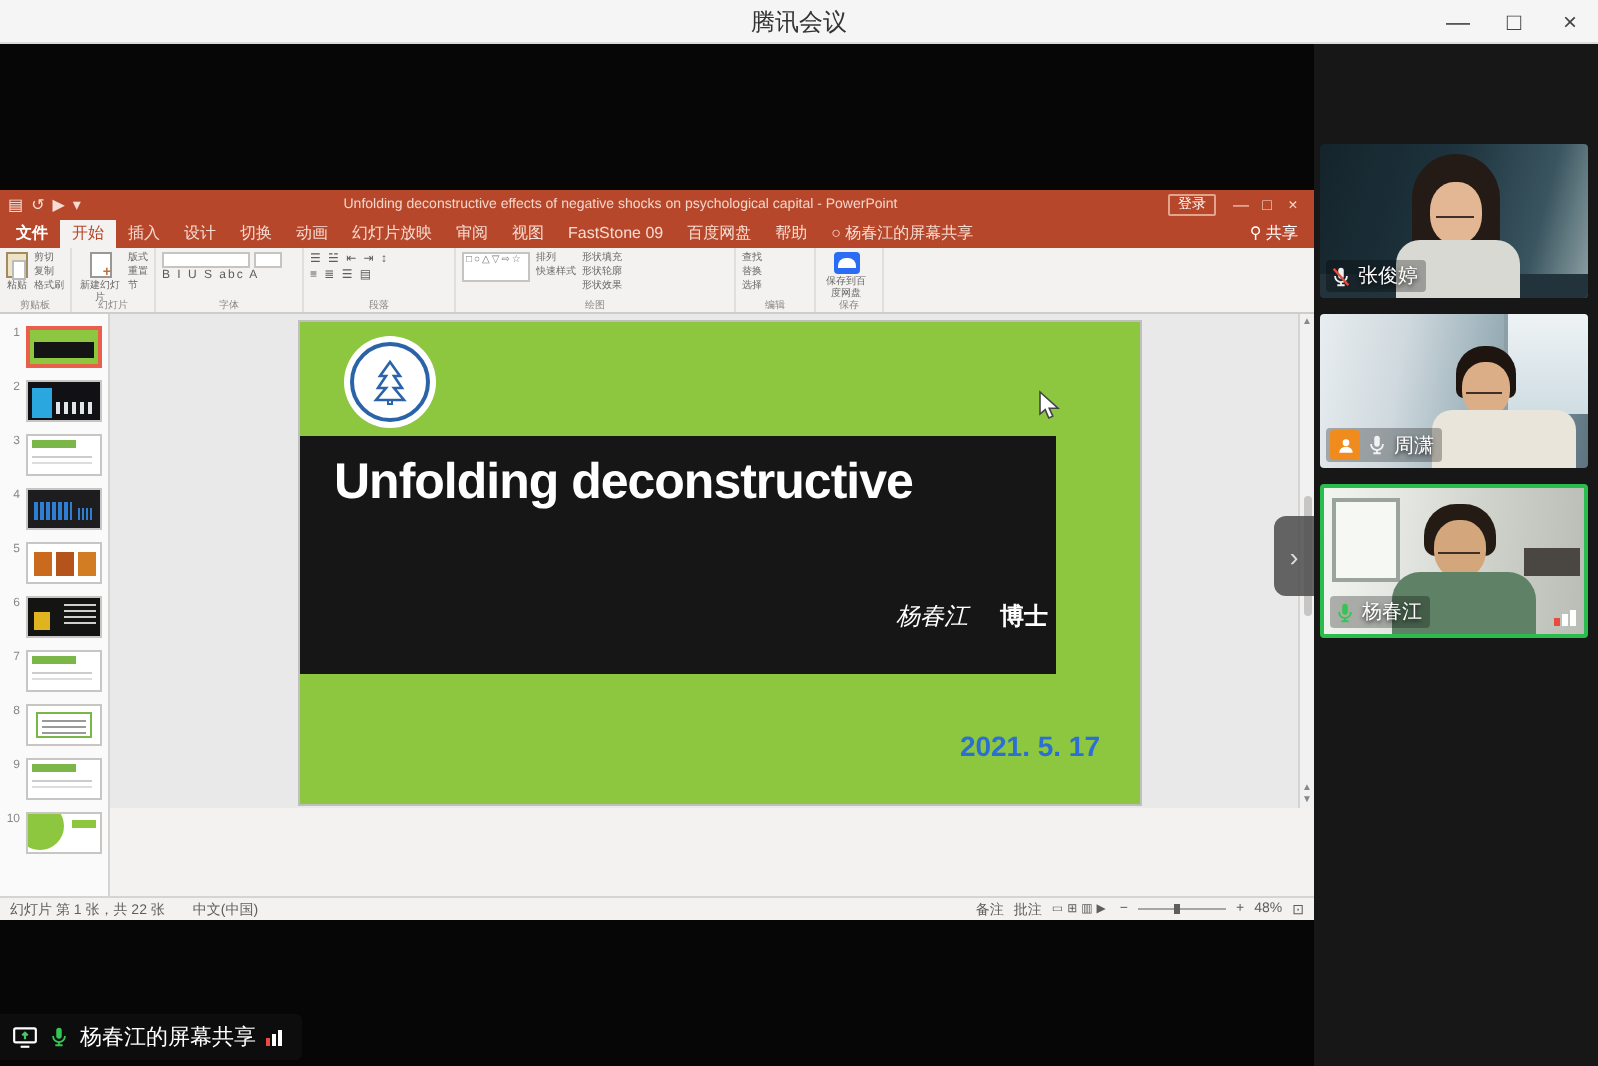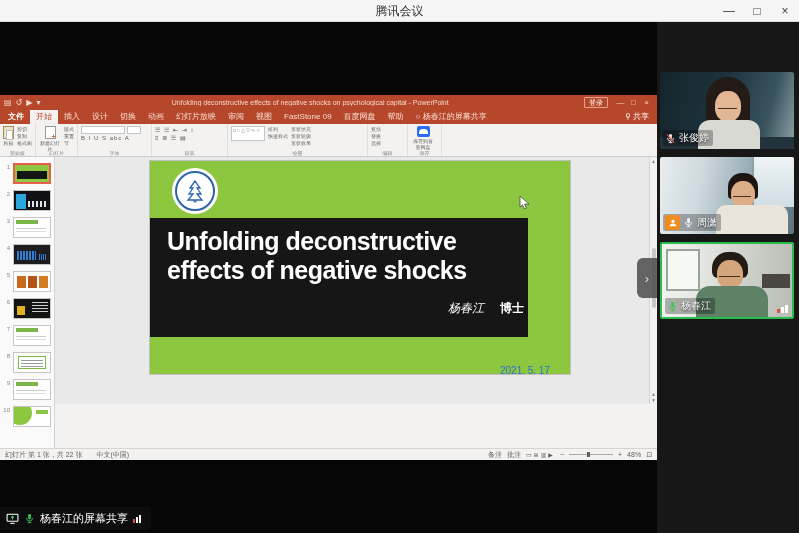--- a/index.html
+++ b/index.html
@@ -70,30 +70,30 @@
   .v5::before{left:3px;top:4px;width:9px;height:12px;background:#c96a1e;box-shadow:11px 0 0 #b5541a,22px 0 0 #d27c24;}
   .v6{background:#141412;}
   .v6::before{left:3px;bottom:3px;width:8px;height:9px;background:#e0b41f;}
   .v6::after{right:2px;top:3px;width:16px;height:10px;background:repeating-linear-gradient(0deg,#cfcfcf 0 1px,transparent 1px 3px);}
   .v8::before{left:4px;top:3px;right:4px;bottom:3px;border:1px solid #7ab648;}
   .v8::after{left:7px;top:6px;width:22px;height:8px;background:repeating-linear-gradient(0deg,#9a9a9a 0 1px,transparent 1px 3px);}
   .v10::before{left:-6px;top:-6px;width:24px;height:24px;background:#8dc63f;border-radius:50%;}
   .v10::after{right:2px;top:3px;width:12px;height:4px;background:#8dc63f;}
   
   .canvas{position:absolute;left:55px;top:62px;width:594px;height:247px;background:#e9e9e9;}
-  .slide{position:absolute;left:95px;top:4px;width:420px;height:213px;background:#8dc63f;box-shadow:0 0 0 1px #bfbfbf;}
+  .slide{position:absolute;left:95px;top:4px;width:420px;height:241px;background:#8dc63f;box-shadow:0 0 0 1px #bfbfbf;}
   .logo{position:absolute;left:22px;top:7px;width:46px;height:46px;background:#fff;border-radius:50%;display:flex;align-items:center;justify-content:center;}
   .logo-ring{width:40px;height:40px;border:2px solid #2a63a8;border-radius:50%;display:flex;align-items:center;justify-content:center;}
   .banner{position:absolute;left:0;top:57px;width:378px;height:119px;background:#161616;}
   .slide-title{padding:9px 0 0 17px;font-size:25px;font-weight:800;color:#fff;line-height:1.15;letter-spacing:-0.5px;}
   .author-row{position:absolute;right:4px;top:82px;color:#fff;font-size:12px;white-space:nowrap;}
   .author-name{font-family:"DejaVu Serif","Liberation Serif",serif;font-style:italic;font-size:12px;}
   .author-degree{font-weight:bold;margin-left:16px;}
   .affiliation{position:absolute;right:16px;top:100px;color:#f0f0f0;font-size:10.5px;white-space:nowrap;}
-  .slide-date{position:absolute;right:20px;top:204px;font-size:10px;font-weight:normal;color:#2b6fd6;text-align:right;}
+  .slide-date{position:absolute;right:20px;top:204px;font-size:14px;font-weight:bold;color:#2b6fd6;text-align:right;}
   .cursor{position:absolute;left:369px;top:34px;}
   .vscroll{position:absolute;right:0;top:62px;width:8px;height:247px;background:#f1f1f1;border-left:1px solid #d6d4d2;display:flex;flex-direction:column;justify-content:space-between;align-items:center;padding:1px 0;}
   .vscroll span{font-size:5px;color:#8a8886;line-height:6px;}
   .vs-thumb{width:4px;height:60px;background:#c8c6c4;border-radius:2px;}
   
   .notes{position:absolute;left:55px;top:309px;width:602px;height:44px;background:#fff;border-top:1px solid #d6d4d2;padding:5px 8px;font-size:8px;color:#9a9a9a;}
   .statusbar{position:absolute;left:0;top:353px;width:657px;height:12px;background:#f3f2f1;border-top:1px solid #d6d4d2;display:flex;align-items:center;padding:0 5px;font-size:7px;color:#605e5c;white-space:nowrap;}
   .sb-lang{margin-left:14px;}
   .sb-right{margin-left:auto;display:flex;align-items:center;gap:5px;}
   .sb-views{letter-spacing:2px;font-size:6px;}
@@ -334,21 +334,20 @@
             <div class="logo-ring">
               <svg width="22" height="24" viewBox="0 0 22 24">
                   <path d="M11 2 L6 9h3l-4 6h4l-5 6h14l-5-6h4l-4-6h3z" fill="none" stroke="#2a63a8" stroke-width="1.3"></path>
                   <path d="M10 21v2h2v-2" fill="none" stroke="#2a63a8" stroke-width="1"></path>
                 </svg>
             </div>
           </div>
           <div class="banner">
             <div class="slide-title">
               <div>Unfolding deconstructive</div>
-              <div>effects of negative shocks</div>
             </div>
             <div class="author-row">
               <span class="author-name">杨春江</span><span class="author-degree">博士</span>
             </div>
           </div>
           <div class="slide-date">2021. 5. 17</div>
           <div class="cursor">
             <svg width="12" height="16" viewBox="0 0 12 16">
                 <path d="M1 1v11l2.6-2.2L5.4 14l2-.9-1.8-4H10L1 1z" fill="#fff" stroke="#444" stroke-width="0.8"></path>
               </svg>

